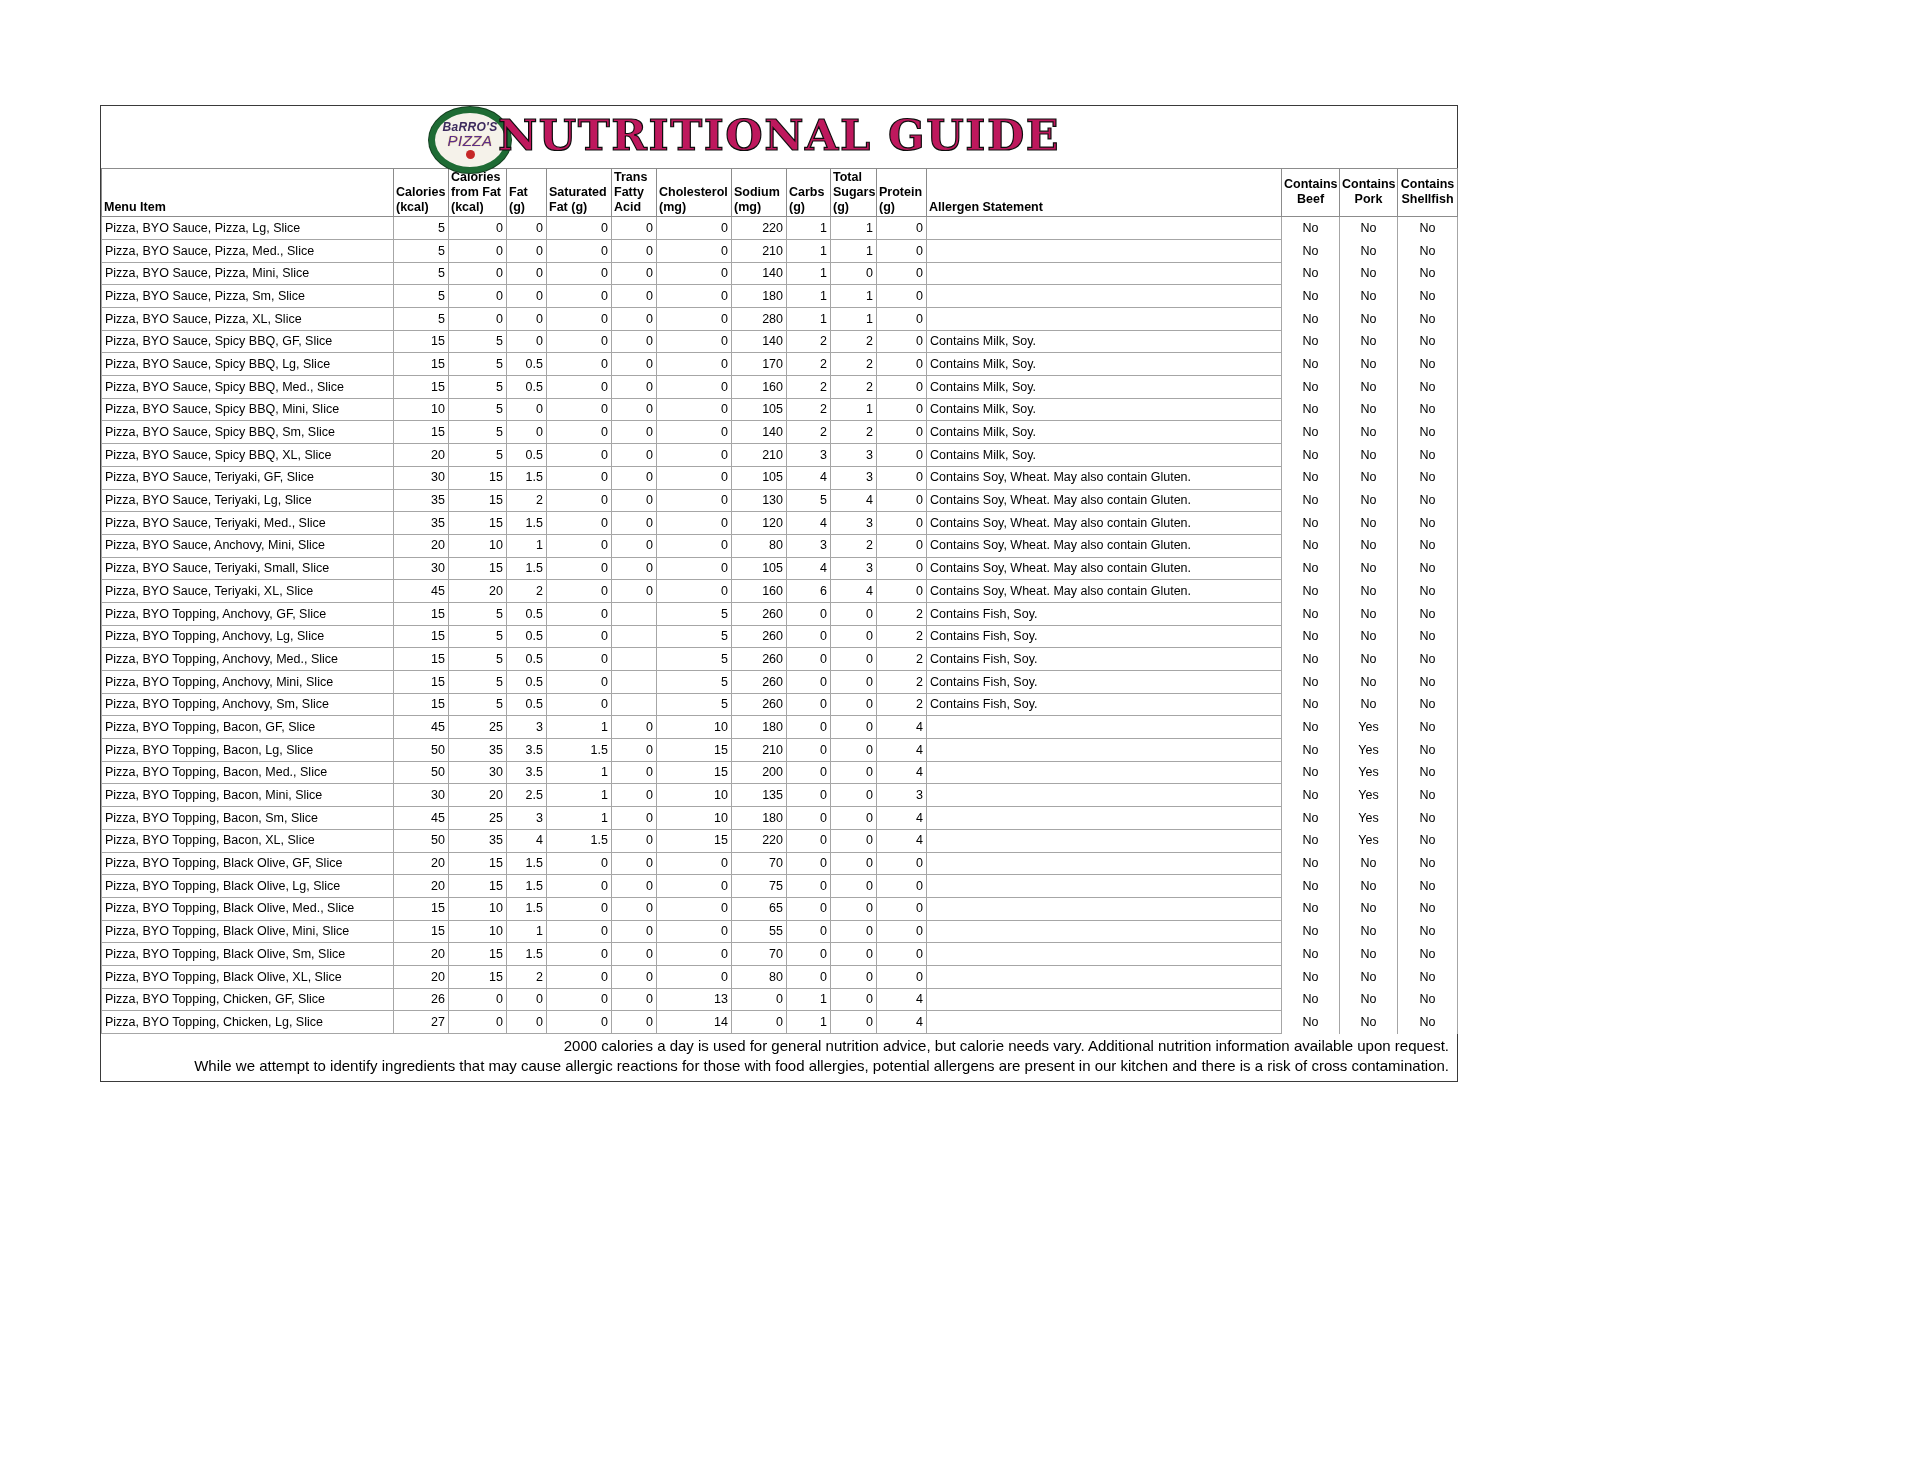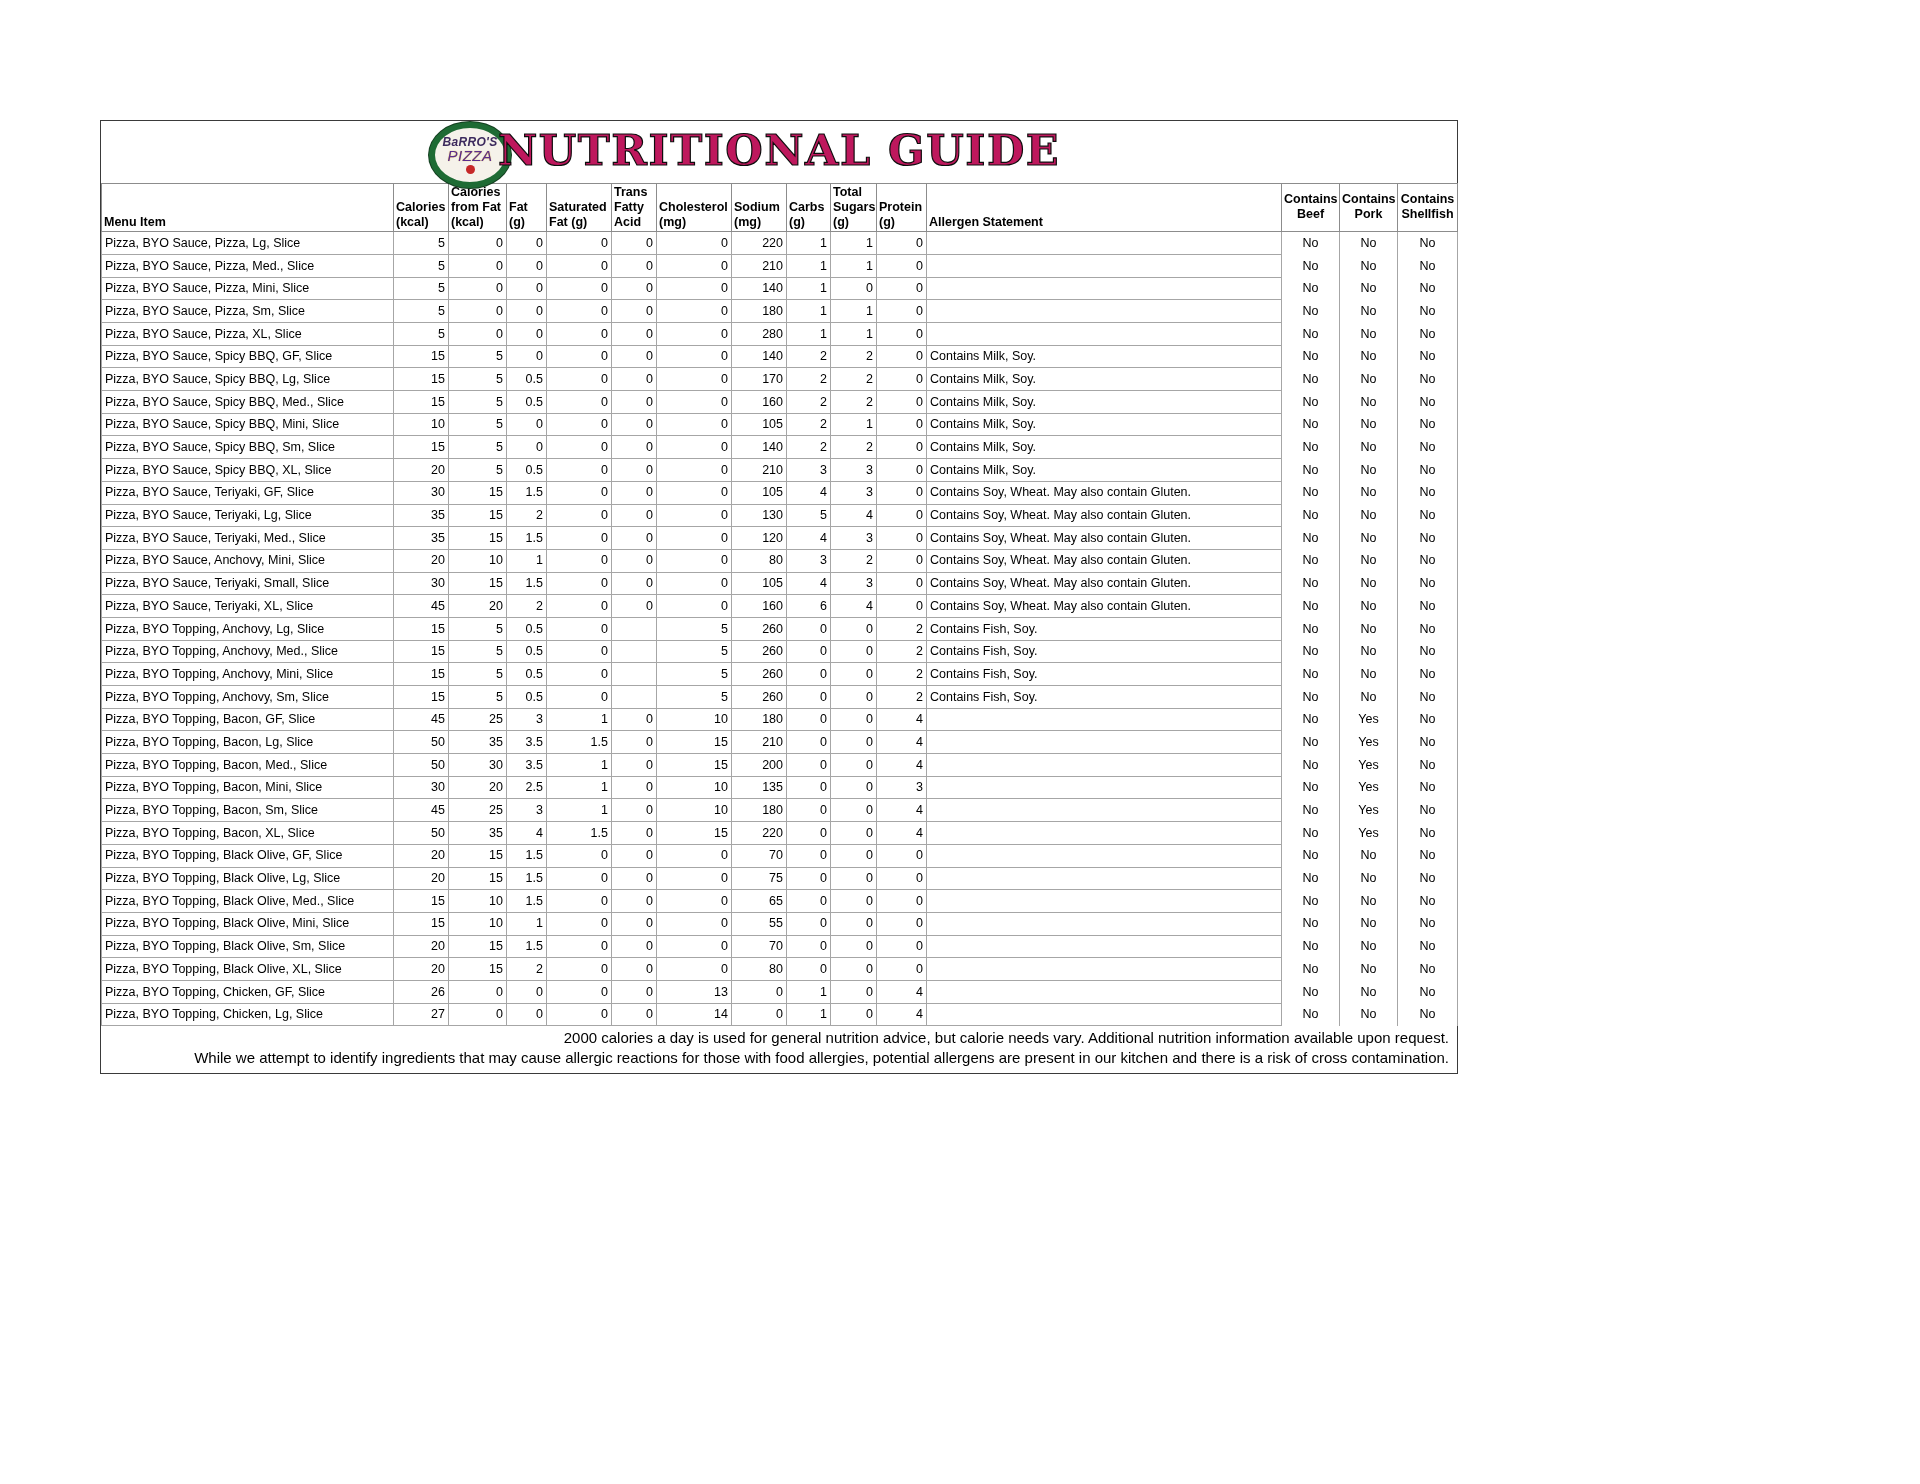--- a/index.html
+++ b/index.html
@@ -1,21 +1,21 @@
 <!DOCTYPE html>
 <html><head>
 <meta charset="utf-8">
 <style>
   html,body{margin:0;padding:0;}
   body{
     width:1920px;height:1484px;background:#ffffff;position:relative;
     font-family:"Liberation Sans", sans-serif;color:#000;
   }
   .sheet{
-    position:absolute;left:100px;top:120px;width:1358px;
+    position:absolute;left:100px;top:105px;width:1358px;
     border:1.5px solid #3a3a3a;background:#fff;box-sizing:border-box;
   }
   
   .title-band{position:relative;height:62px;}
   .page-title{
     position:absolute;left:0;right:0;top:8px;text-align:center;
     font-family:"DejaVu Serif", serif;font-weight:900;font-size:43px;
     letter-spacing:1.5px;line-height:1;color:#be185d;
     -webkit-text-stroke:1.2px #0d0d0d;
   }
@@ -419,20 +419,37 @@
           <td>160</td>
           <td>6</td>
           <td>4</td>
           <td>0</td>
           <td>Contains Soy, Wheat. May also contain Gluten.</td>
           <td>No</td>
           <td>No</td>
           <td>No</td>
         </tr>
         <tr>
+          <td>Pizza, BYO Topping, Anchovy, GF, Slice</td>
+          <td>15</td>
+          <td>5</td>
+          <td>0.5</td>
+          <td>0</td>
+          <td></td>
+          <td>5</td>
+          <td>260</td>
+          <td>0</td>
+          <td>0</td>
+          <td>2</td>
+          <td>Contains Fish, Soy.</td>
+          <td>No</td>
+          <td>No</td>
+          <td>No</td>
+        </tr>
+        <tr>
           <td>Pizza, BYO Topping, Anchovy, Lg, Slice</td>
           <td>15</td>
           <td>5</td>
           <td>0.5</td>
           <td>0</td>
           <td></td>
           <td>5</td>
           <td>260</td>
           <td>0</td>
           <td>0</td>

